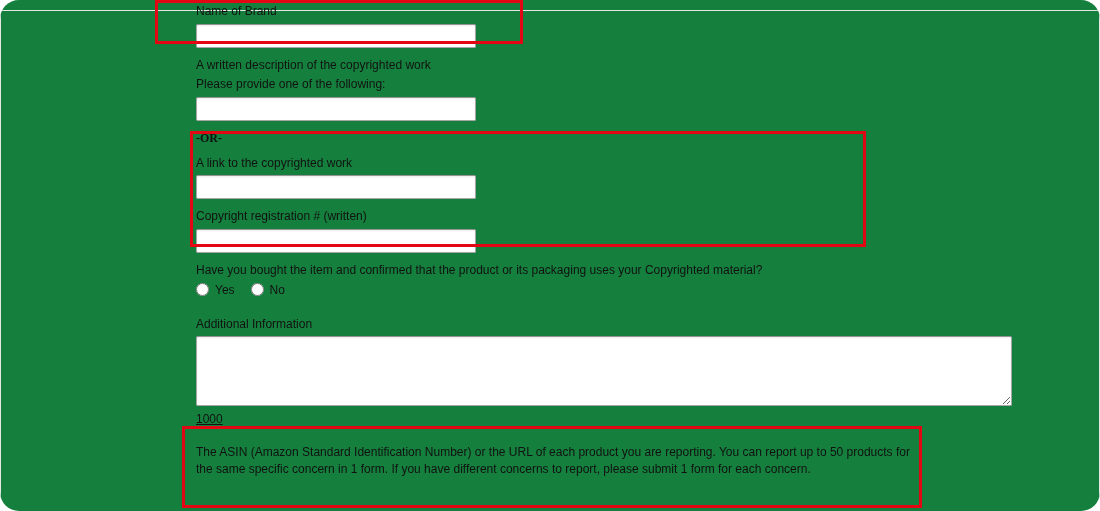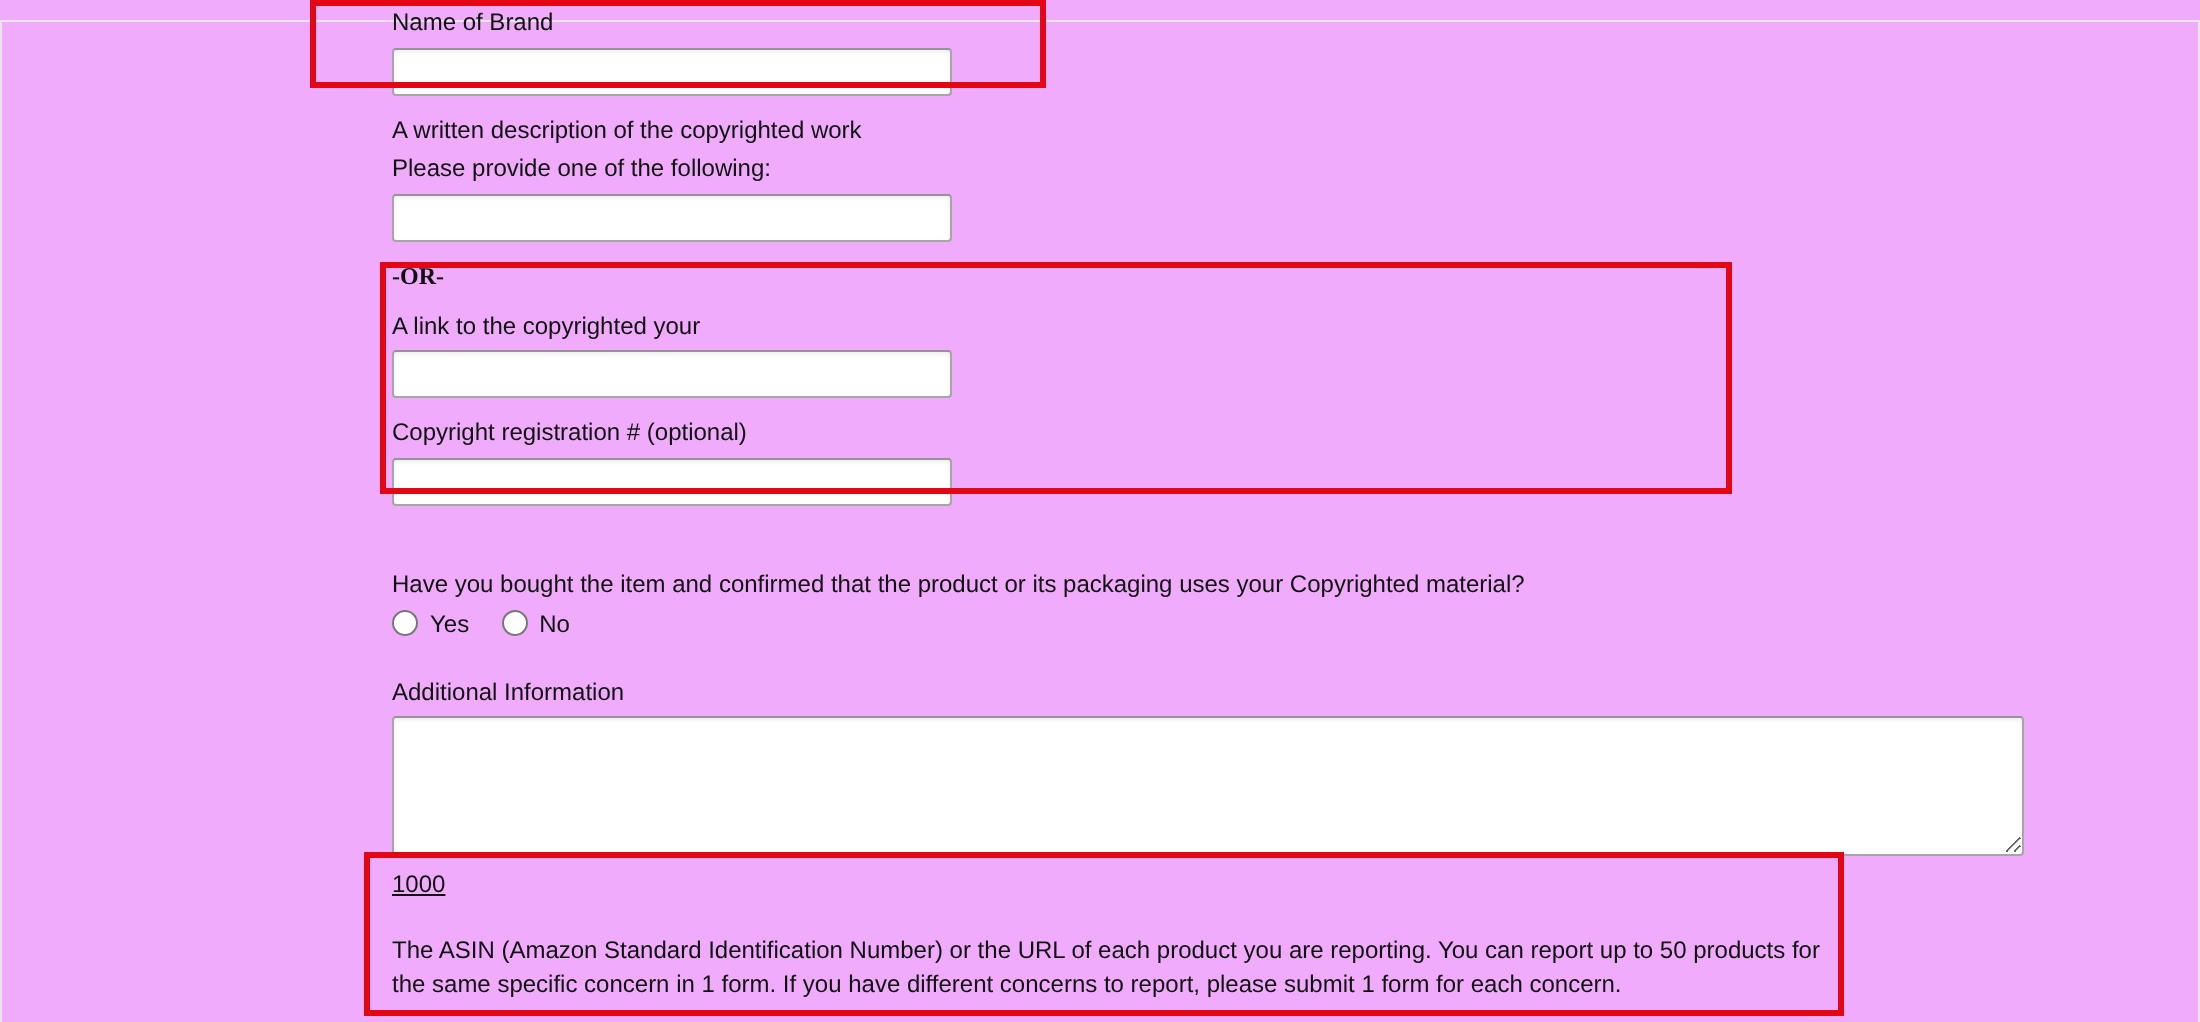--- a/index.html
+++ b/index.html
@@ -1,16 +1,16 @@
 <!DOCTYPE html>
 <html><head>
 <meta charset="utf-8">
 <style>
   html,body{margin:0;padding:0;background:#fff;font-family:Arial,Helvetica,sans-serif;color:#111;}
-  .page{width:1100px;height:511px;position:relative;background:#f0abfc;overflow:hidden;}
+  .page{width:1100px;height:511px;position:relative;background:#15803d;overflow:hidden;border-radius:19px;}
   .top-line{position:absolute;top:10px;left:0;right:0;height:1px;background:#e7e7e7;}
   .left-edge{position:absolute;top:10px;left:0;bottom:0;width:1px;background:#e7e7e7;}
   .right-edge{position:absolute;top:10px;right:0;bottom:0;width:1px;background:#e7e7e7;}
   .form{position:absolute;left:196px;top:0;width:816px;}
   .label{font-size:12px;color:#111;margin:0 0 4px 0;line-height:1.3;}
   .help{font-size:12px;color:#111;margin:0 0 4px 0;line-height:1.4;}
   .sep{font-size:12px;font-weight:bold;color:#111;margin:10px 0;font-family:Liberation Serif, serif;}
   .input-std{width:280px;height:24px;border:1px solid #a6a6a6;border-top-color:#949494;border-radius:2px;padding:2px 6px;font-size:13px;box-sizing:border-box;background:#fff;box-shadow:inset 0 1px 2px rgba(0,0,0,.08);}
   .textarea{width:100%;height:70px;border:1px solid #a6a6a6;border-top-color:#949494;border-radius:2px;padding:4px 6px;font-size:13px;box-sizing:border-box;background:#fff;resize:both;box-shadow:inset 0 1px 2px rgba(0,0,0,.08);}
   .row{margin-bottom:8px;}
@@ -38,30 +38,30 @@
 
     <div class="row" style="margin-top:10px;">
       <div class="label">A written description of the copyrighted work</div>
       <div class="label">Please provide one of the following:</div>
       <input class="input-std" type="text" value="" style="">
     </div>
 
     <div class="sep">-OR-</div>
 
     <div class="row">
-      <div class="label">A link to the copyrighted your</div>
+      <div class="label">A link to the copyrighted work</div>
       <input class="input-std" type="text" value="" style="">
     </div>
 
     <div class="row" style="margin-top:10px;">
-      <div class="label">Copyright registration # (optional)</div>
+      <div class="label">Copyright registration # (written)</div>
       <input class="input-std" type="text" value="" style="">
     </div>
 
-    <div class="row" style="margin-top:32px;">
+    <div class="row" style="margin-top:10px;">
       <div class="label">Have you bought the item and confirmed that the product or its packaging uses your Copyrighted material?</div>
       <div class="radio-row">
         <input type="radio" name="bought" style="">
         <label>Yes</label>
         <input type="radio" name="bought" style="">
         <label>No</label>
       </div>
     </div>
 
     <div class="row" style="margin-top:20px;">

